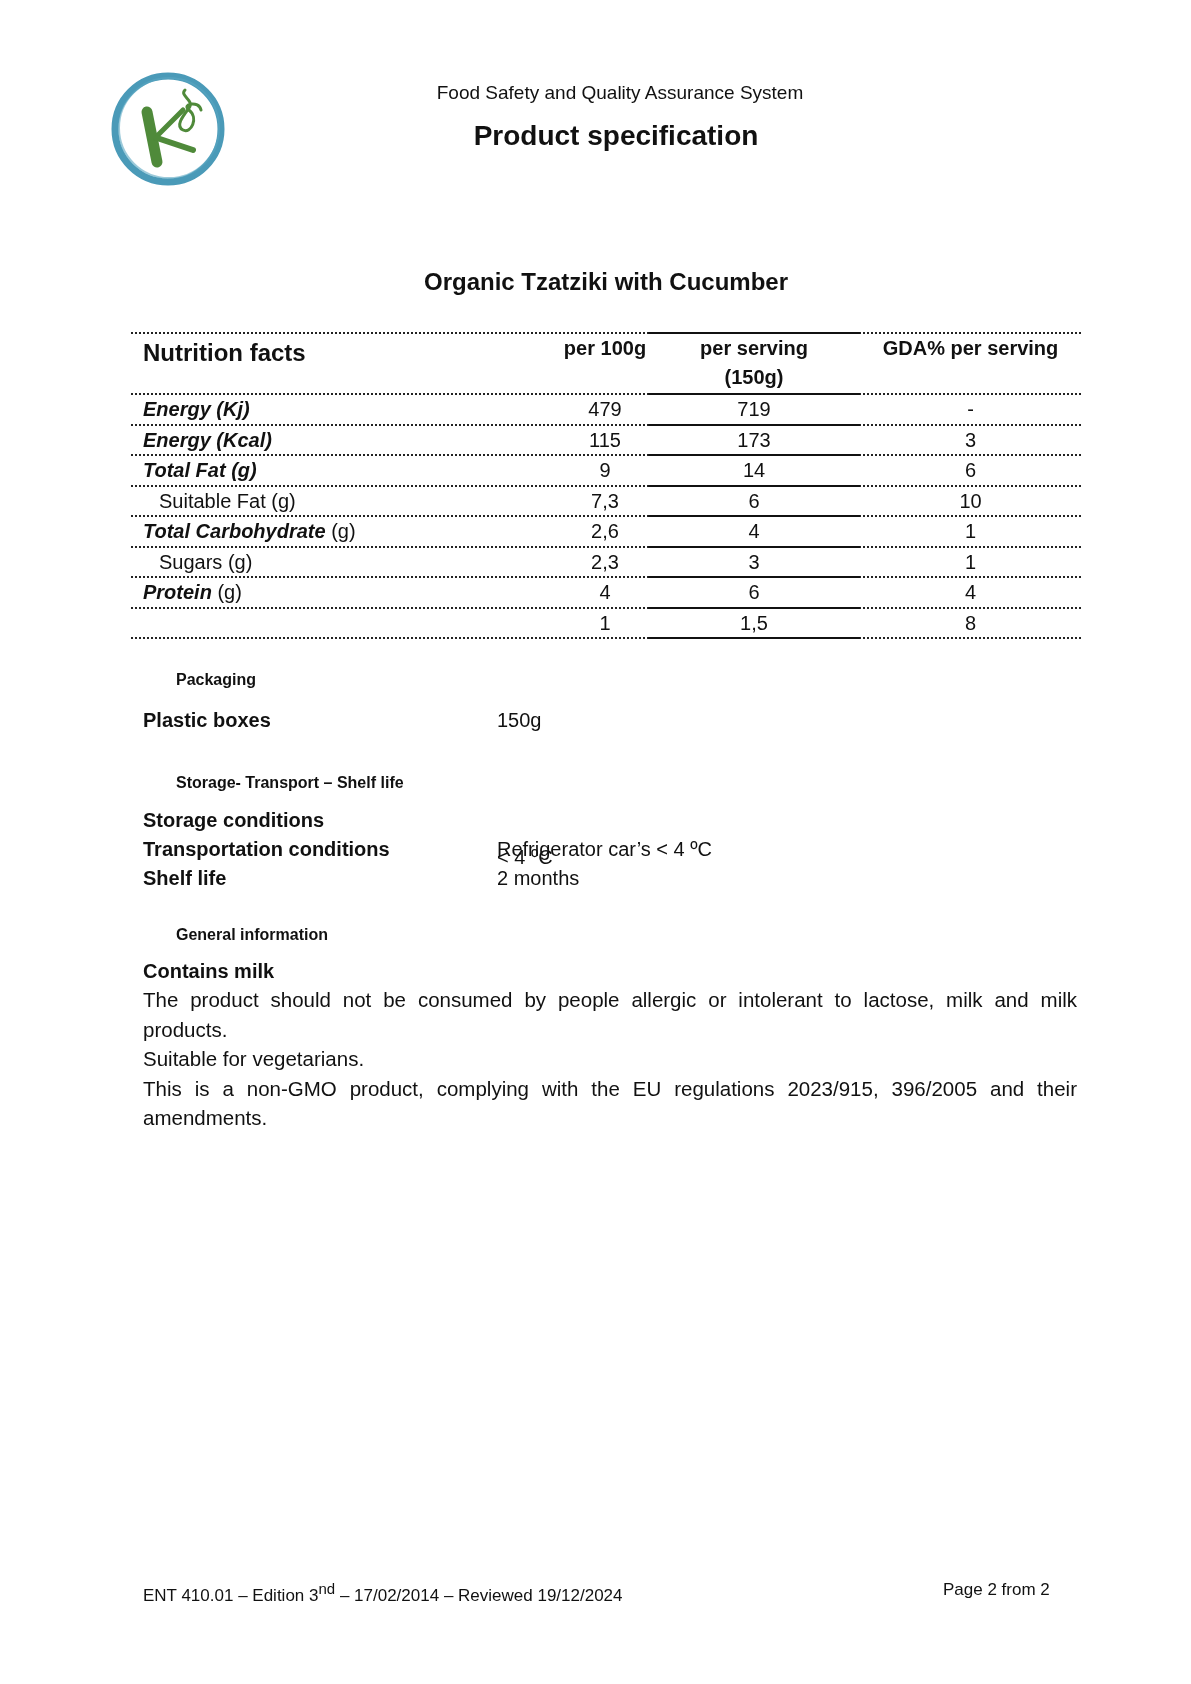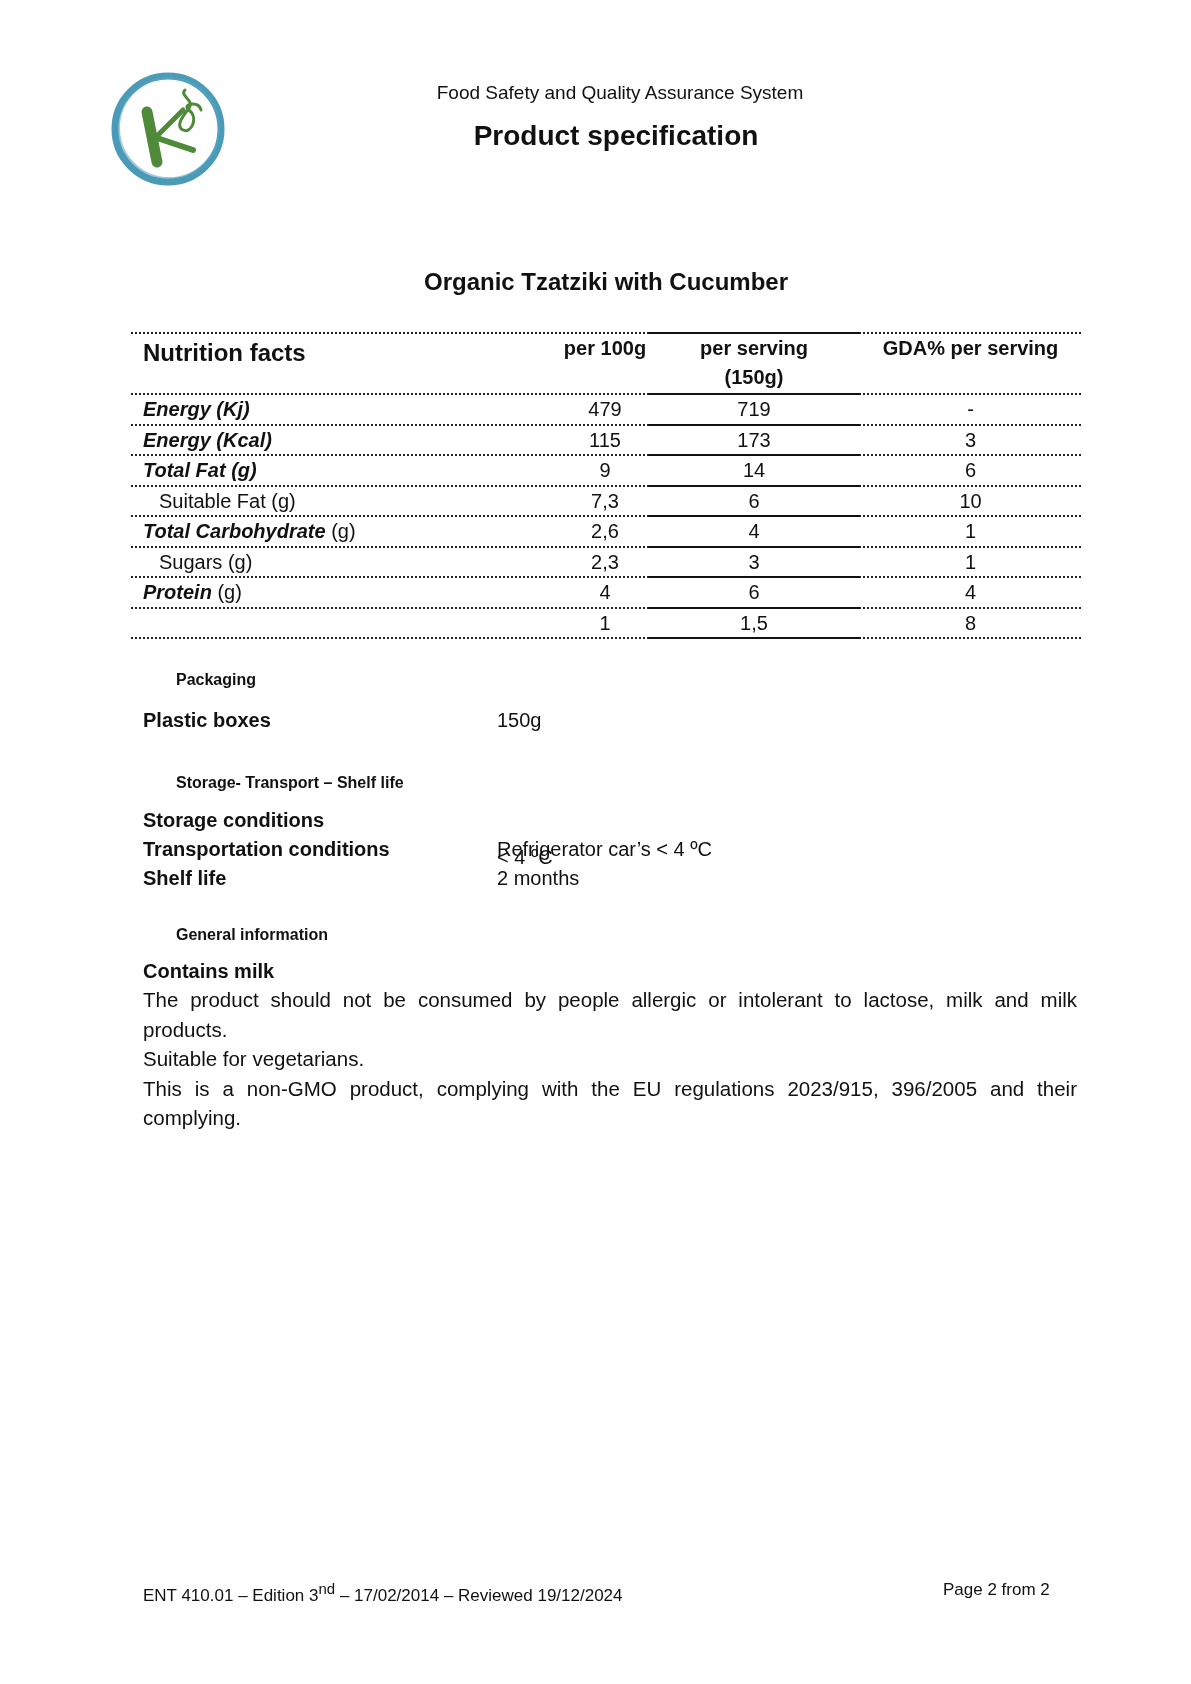--- a/index.html
+++ b/index.html
@@ -164,16 +164,16 @@
 <div class="abs kv-v" style="top:838px;">Refrigerator car’s &lt; 4 ºC</div>
 <div class="abs kv-k" style="top:867px;">Shelf life</div>
 <div class="abs kv-v" style="top:867px;">2 months</div>
 
 <div class="abs sec-h" style="top:926px;">General information</div>
 <div class="abs kv-k" style="top:960px;">Contains milk</div>
 <div class="abs gen-just" style="top:988px;">The product should not be consumed by people allergic or intolerant to lactose, milk and milk</div>
 <div class="abs gen-line" style="top:1018px;">products.</div>
 <div class="abs gen-line" style="top:1047px;">Suitable for vegetarians.</div>
 <div class="abs gen-just" style="top:1077px;">This is a non-GMO product, complying with the EU regulations 2023/915, 396/2005 and their</div>
-<div class="abs gen-line" style="top:1106px;">complying.</div>
+<div class="abs gen-line" style="top:1106px;">amendments.</div>
 
 <div class="abs footer" style="left:143px;"><span>ENT 410.01 – Edition 3</span><sup>nd</sup><span> – 17/02/2014 – Reviewed 19/12/2024</span></div>
 <div class="abs footer" style="left:943px;">Page 2 from 2</div>
 
 </body></html>

